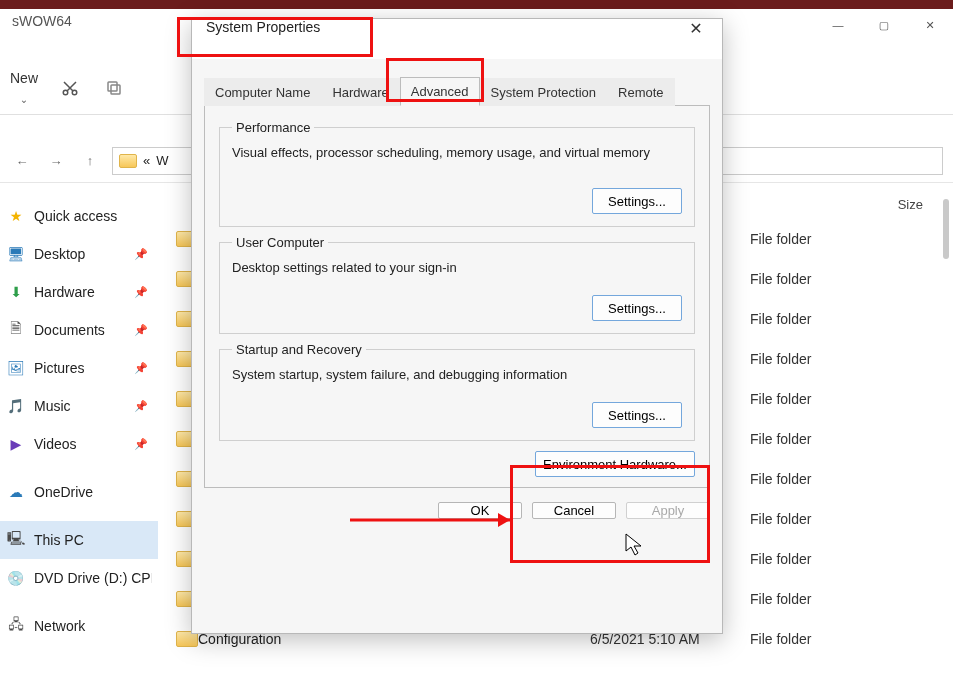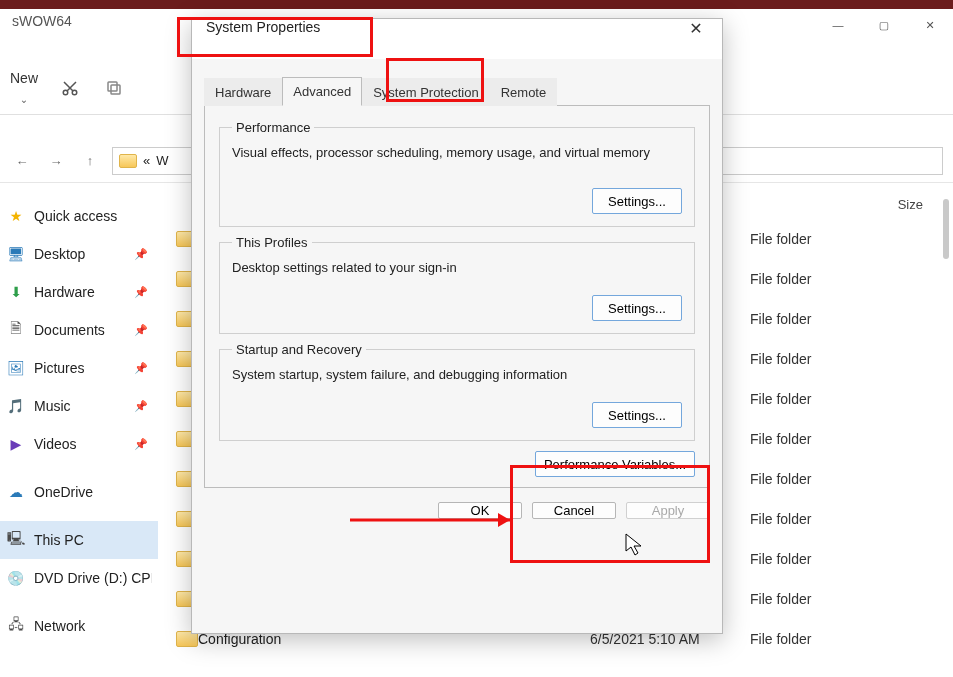--- a/index.html
+++ b/index.html
@@ -482,49 +482,50 @@
   <div class="scroll-thumb"></div>
 </div>
 
 <div class="dialog">
   <div class="dlg-titlebar">
     <span class="dlg-title">System Properties</span>
     <span class="dlg-close">✕</span>
   </div>
   <div class="dlg-body">
     <div class="tabs">
+      <div class="tab inactive">Computer Name</div>
       <div class="tab inactive">Hardware</div>
       <div class="tab active">Advanced</div>
       <div class="tab inactive">System Protection</div>
       <div class="tab inactive">Remote</div>
     </div>
     <div class="panel">
 
       <fieldset>
         <legend>Performance</legend>
         <div class="fs-desc">Visual effects, processor scheduling, memory usage, and virtual memory</div>
         <div style="height:20px"></div>
         <button class="fs-btn">Settings...</button>
       </fieldset>
 
       <fieldset>
-        <legend>This Profiles</legend>
+        <legend>User Computer</legend>
         <div class="fs-desc">Desktop settings related to your sign-in</div>
         <div style="height:12px"></div>
         <button class="fs-btn">Settings...</button>
       </fieldset>
 
       <fieldset>
         <legend>Startup and Recovery</legend>
         <div class="fs-desc">System startup, system failure, and debugging information</div>
         <div style="height:12px"></div>
         <button class="fs-btn">Settings...</button>
       </fieldset>
 
-      <button class="env-btn">Performance Variables...</button>
+      <button class="env-btn">Environment Hardware...</button>
     </div>
 
     <div class="dlg-buttons">
       <button>OK</button>
       <button>Cancel</button>
       <button class="disabled">Apply</button>
     </div>
   </div>
 </div>
 

